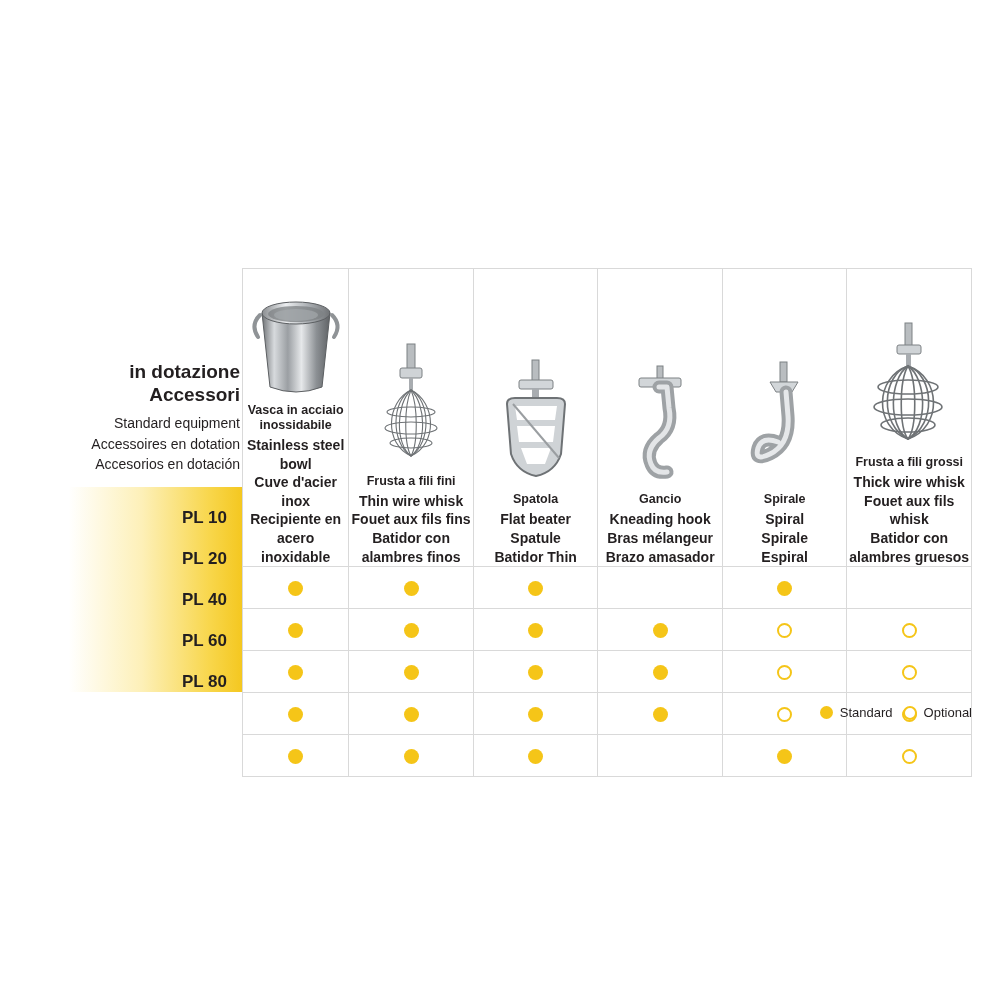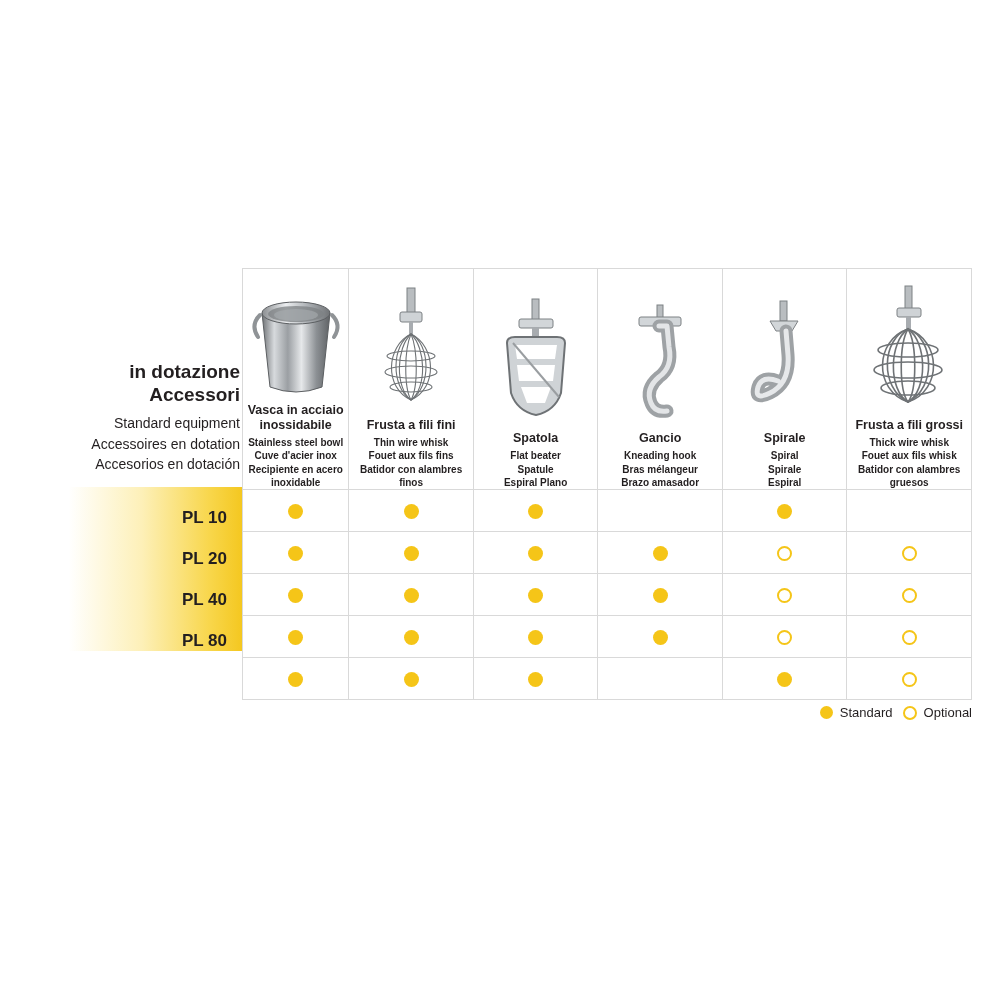--- a/index.html
+++ b/index.html
@@ -72,21 +72,21 @@
     justify-content: center;
     margin-bottom: 4px;
   }
   .acc-name {
     font-size: 12.5px;
     color: #231f20;
     line-height: 1.2;
     margin-bottom: 3px;
   }
   .acc-alt {
-    font-size: 10px;
+    font-size: 14px;
     color: #231f20;
     line-height: 1.33;
   }
 
   
   tr.model-row td {
     height: 41px;
     text-align: center;
     vertical-align: middle;
   }
@@ -175,20 +175,23 @@
 
   <div class="tags">
     <div class="tag">
         <span>PL 10</span>
       </div>
     <div class="tag">
         <span>PL 20</span>
       </div>
     <div class="tag">
         <span>PL 40</span>
+      </div>
+    <div class="tag">
+        <span>PL 60</span>
       </div>
     <div class="tag">
         <span>PL 80</span>
       </div>
   </div>
 
   <div class="table-wrap">
     <table class="matrix">
       <colgroup>
         <col style="width:105px">
@@ -267,21 +270,21 @@
                 <path d="M16 46 Q16 40 24 40 L66 40 Q74 40 74 46 L70 96 Q64 114 45 118 Q26 114 20 96 Z" fill="#cfd3d6" stroke="#6e7275" stroke-width="2"></path>
                 <path d="M24 48 L66 48 L64 62 L26 62 Z" fill="#ffffff"></path>
                 <path d="M26 68 L64 68 L62 84 L28 84 Z" fill="#ffffff"></path>
                 <path d="M30 90 L60 90 L54 106 L36 106 Z" fill="#ffffff"></path>
                 <path d="M22 46 L68 100" fill="none" stroke="#9a9ea1" stroke-width="2"></path>
               </svg>
             </div>
             <div class="acc-name">Spatola</div>
             <div class="acc-alt">Flat beater</div>
             <div class="acc-alt">Spatule</div>
-            <div class="acc-alt">Espiral Plano</div>
+            <div class="acc-alt">Batidor Thin</div>
           </th>
 
           <th class="head-cell">
             <div class="icon-box">
               <svg width="90" height="130" viewBox="0 0 90 130">
                 <rect x="42" y="8" width="6" height="14" fill="#b9bdc0" stroke="#7d8184"></rect>
                 <rect x="24" y="20" width="42" height="9" rx="2" fill="#d2d6d9" stroke="#7d8184"></rect>
                 <path d="M44 29 L52 29 L54 50 Q58 70 44 80 Q30 92 36 106 Q40 116 52 114" fill="none" stroke="#9ea2a5" stroke-width="13" stroke-linecap="round" stroke-linejoin="round"></path>
                 <path d="M44 29 L52 29 L54 50 Q58 70 44 80 Q30 92 36 106 Q40 116 52 114" fill="none" stroke="#e3e5e7" stroke-width="5" stroke-linecap="round" stroke-linejoin="round"></path>
               </svg>

